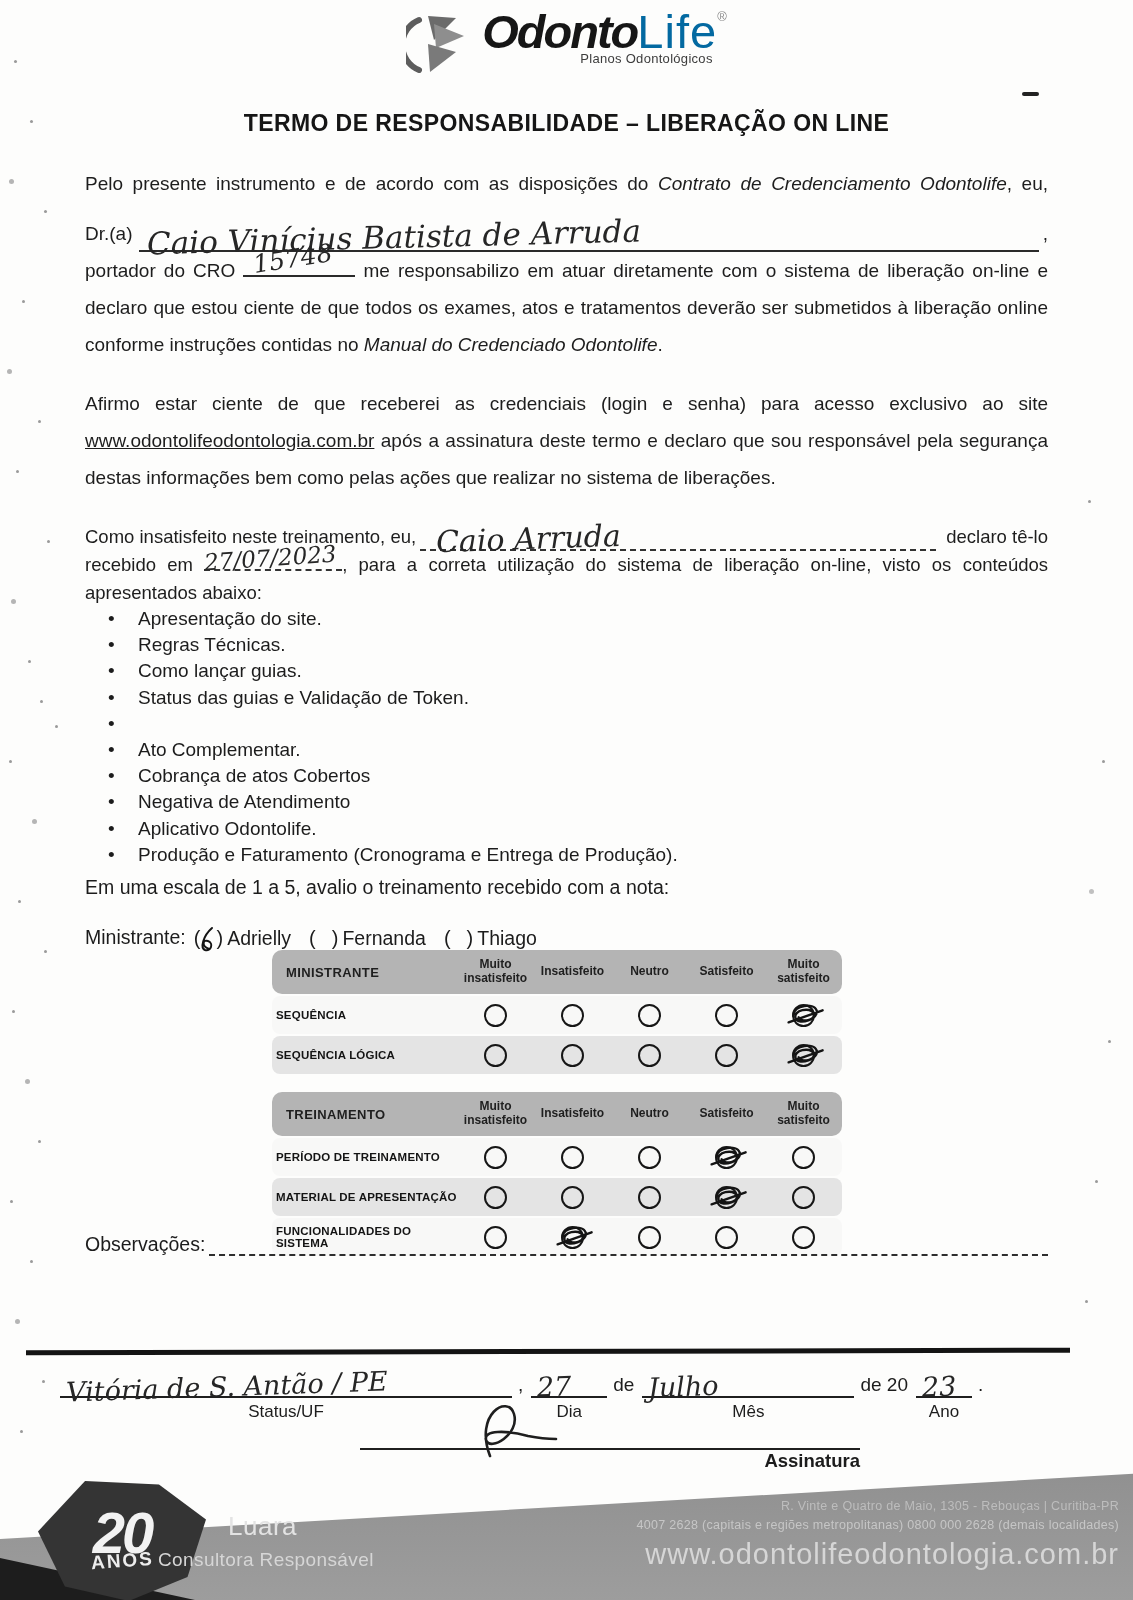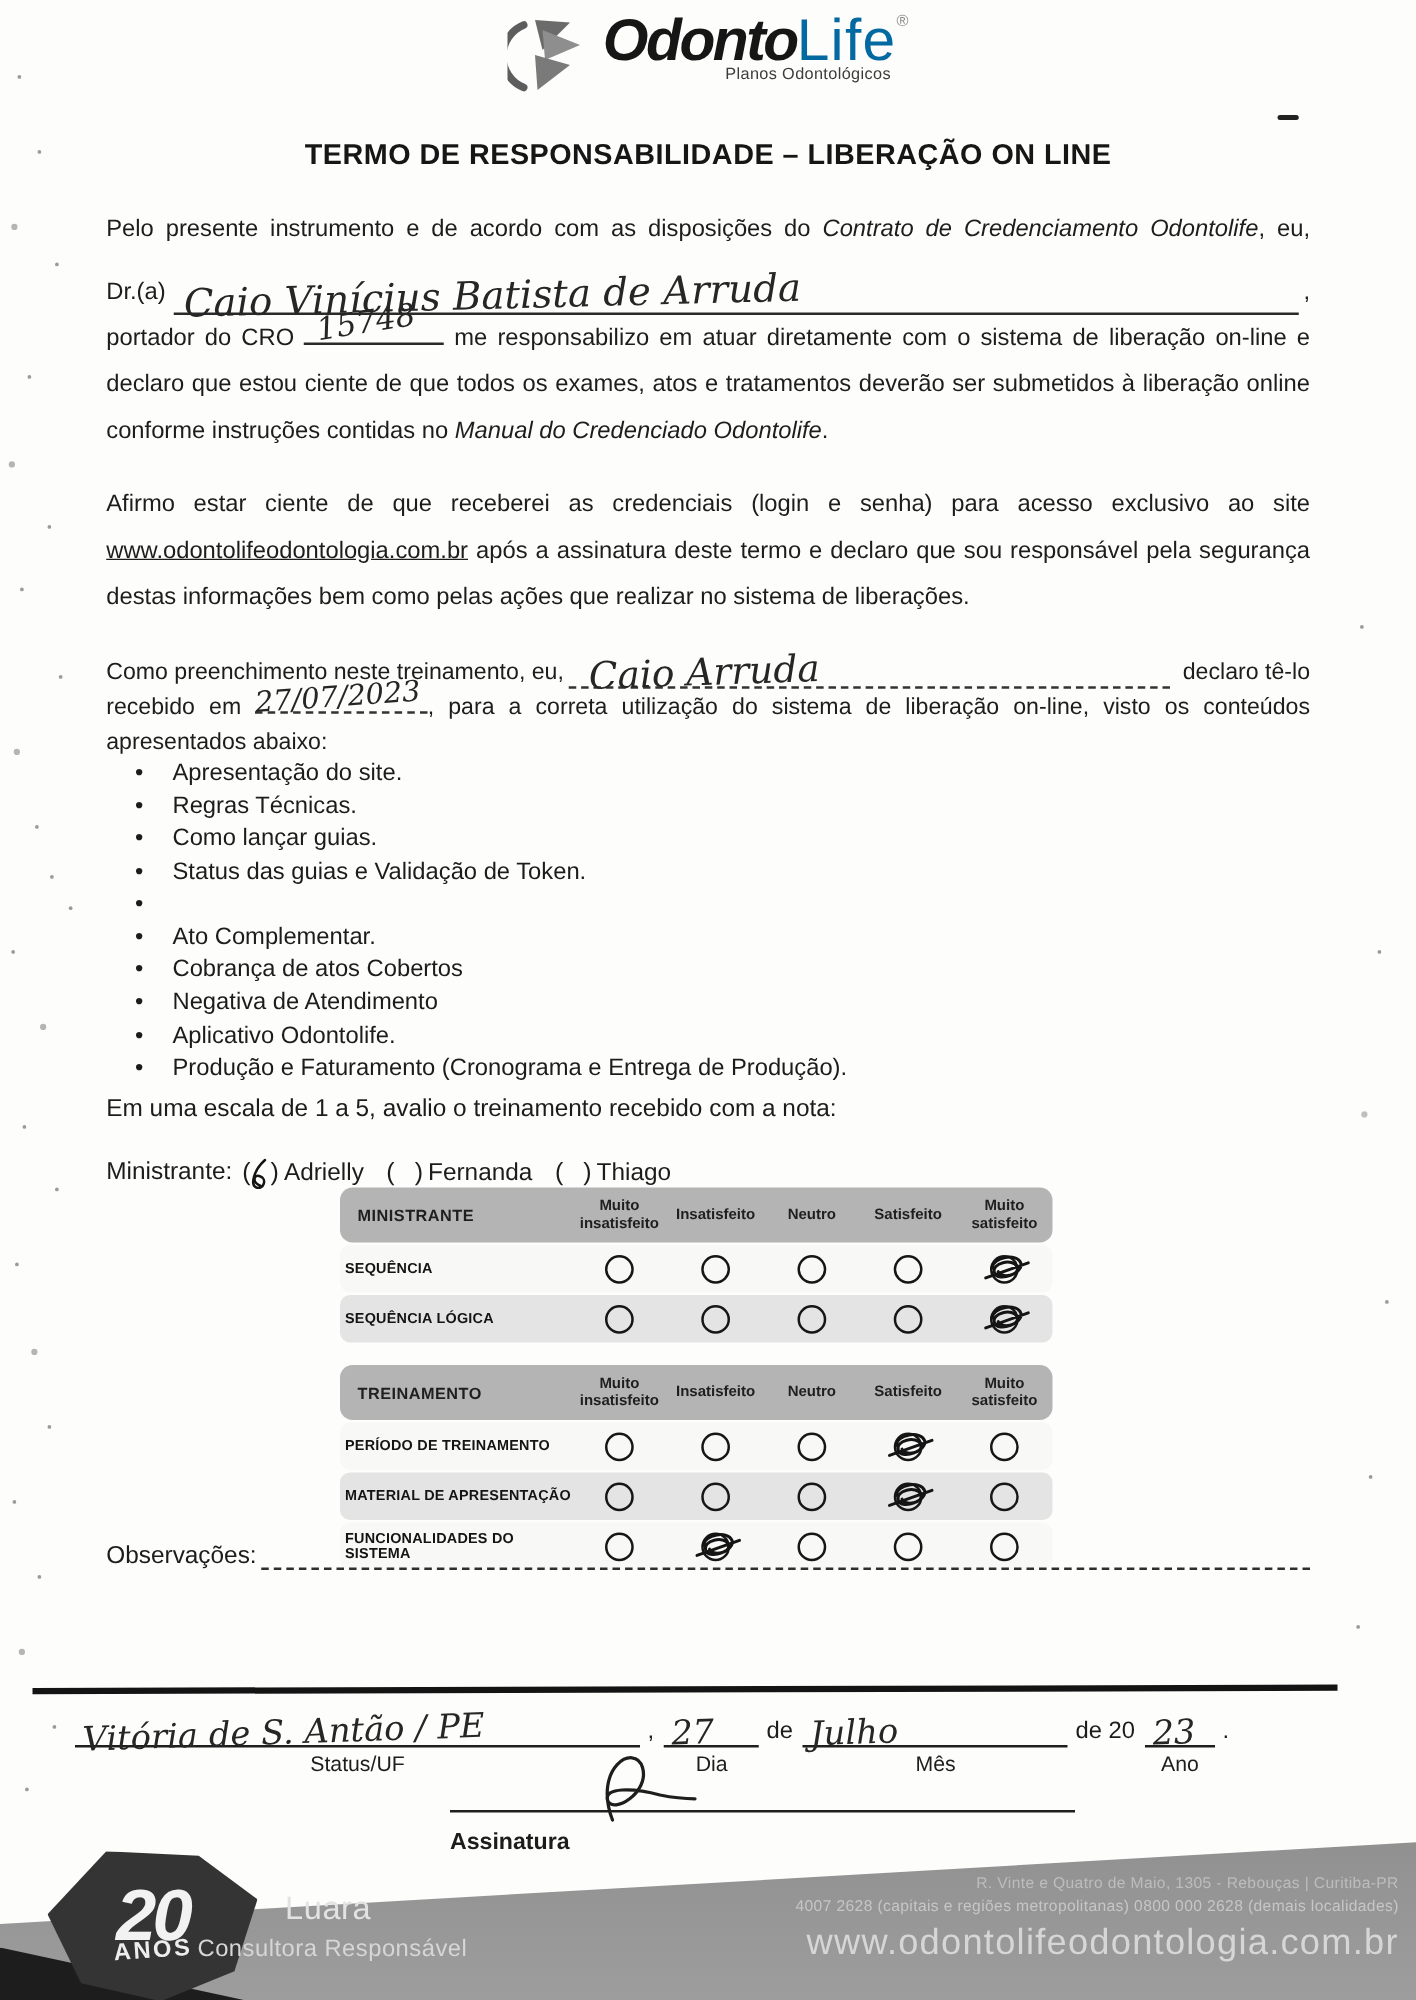--- a/index.html
+++ b/index.html
@@ -117,21 +117,21 @@
   .flabel { position:absolute; top:50px; left:0; right:0; text-align:center; font-size:17px; color:#1d1d1d; }
   #f-city { width:452px; }
   #f-day { width:76px; }
   #f-month { width:212px; }
   #f-year { width:56px; }
   .csep { padding:0 8px 2px 6px; white-space:nowrap; }
 
   
   #sigblock { top:1448px; left:360px; width:500px; }
   #sigline { border-top:2.5px solid #1f1f1f; }
-  #siglabel { text-align:left; font-weight:bold; font-size:18.5px; margin-top:12px; }
+  #siglabel { text-align:right; font-weight:bold; font-size:18.5px; margin-top:0; }
   #sigstroke { position:absolute; left:100px; top:-58px; width:120px; height:84px; }
 
   
   #footer { top:1455px; left:0; width:1133px; height:145px; }
   #band {
     position:absolute; inset:0;
     background:linear-gradient(180deg,#8f8f8f,#9d9d9d);
     clip-path:polygon(0 58%, 100% 13%, 100% 100%, 0 100%);
   }
   #bandwedge {
@@ -192,21 +192,21 @@
     </div>
     <div><span>portador do CRO </span><span id="cro-blank"><span id="cro-value" class="hand">15748</span></span><span> me responsabilizo em atuar diretamente com o sistema de liberação on-line e declaro que estou ciente de que todos os exames, atos e tratamentos deverão ser submetidos à liberação online conforme instruções contidas no </span><span class="ital">Manual do Credenciado Odontolife</span><span>.</span></div>
   </div>
 
   <div id="p2" class="abs para">
     <span>Afirmo estar ciente de que receberei as credenciais (login e senha) para acesso exclusivo ao site </span><span class="url">www.odontolifeodontologia.com.br</span><span> após a assinatura deste termo e declaro que sou responsável pela segurança destas informações bem como pelas ações que realizar no sistema de liberações.</span>
   </div>
 
   <div id="p3" class="abs para">
     <div class="flexline repline">
-      <span>Como preenchimento neste treinamento, eu,</span>
+      <span>Como insatisfeito neste treinamento, eu,</span>
       <span class="blank dash repblank">
         <span id="rep-name" class="hand">Caio Arruda</span>
       </span>
       <span>declaro tê-lo</span>
     </div>
     <div><span>recebido em</span>&nbsp;<span id="date-blank"><span id="date-value" class="hand">27/07/2023</span></span><span>,  para a correta utilização do sistema de liberação on-line, visto os conteúdos apresentados abaixo:</span></div>
   </div>
 
   <div id="bullets" class="abs">
     <ul>

